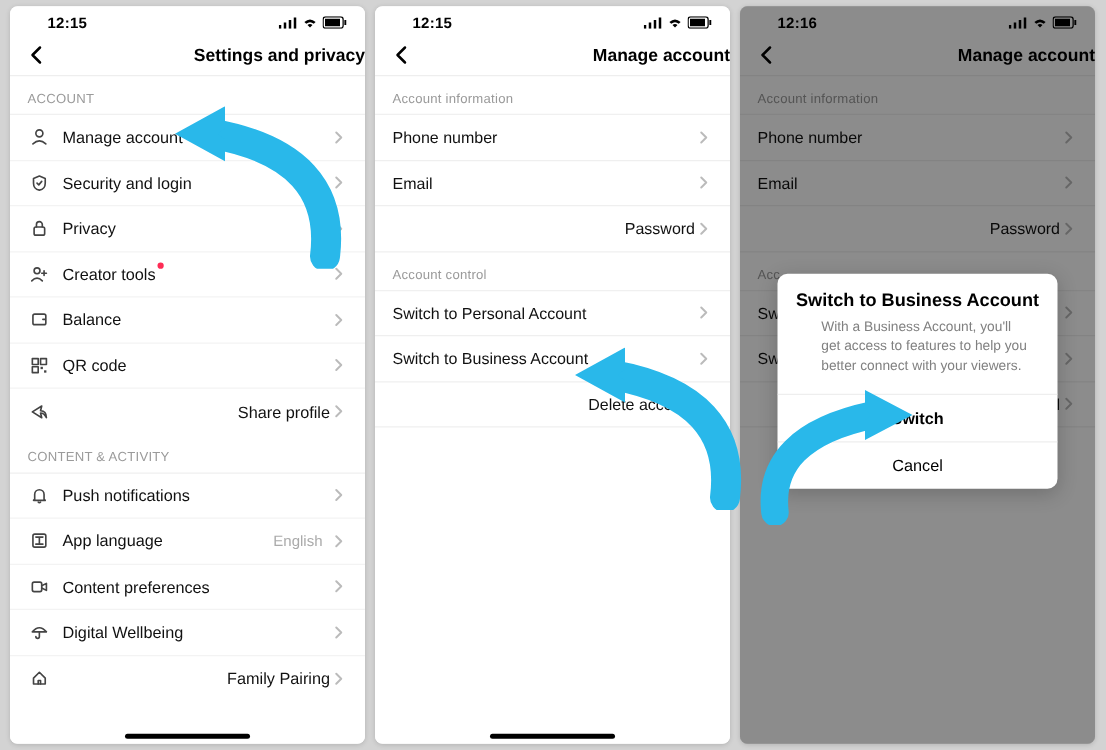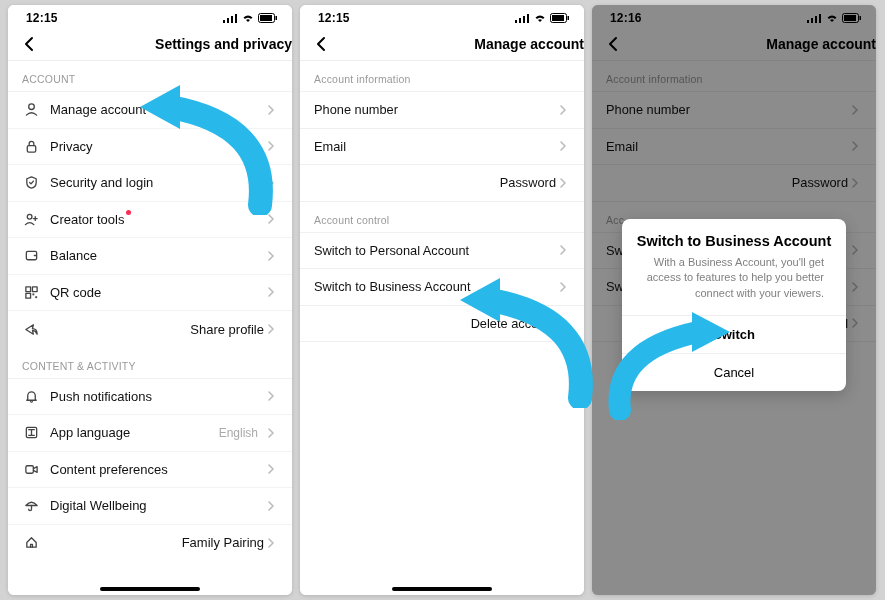--- a/index.html
+++ b/index.html
@@ -5,41 +5,41 @@
   * { box-sizing: border-box; margin: 0; padding: 0; font-family: -apple-system, "Helvetica Neue", Arial, sans-serif; }
   body { background: #d3d3d3; width: 885px; height: 600px; position: relative; overflow: hidden; }
   .stage { position: relative; width: 885px; height: 600px; }
   .phone { position: absolute; top: 5px; width: 284px; height: 590px; background: #fff; border-radius: 6px; box-shadow: 0 1px 4px rgba(0,0,0,0.15); overflow: hidden; }
   .phone.p1 { left: 8px; }
   .phone.p2 { left: 300px; }
   .phone.p3 { left: 592px; background: #737373; }
   .phone .inner { position: absolute; inset: 0; background: #fff; }
   .p3 .inner { background: #fff; }
   .p3 .dim { position: absolute; inset: 0; background: rgba(0,0,0,0.45); }
-  .status { display: flex; justify-content: space-between; align-items: center; padding: 6px 14px 2px 18px; font-size: 12px; font-weight: 600; letter-spacing: 0.2px; }
+  .status { display: flex; justify-content: space-between; align-items: center; padding: 6px 14px 2px 18px; font-size: 12px; font-weight: 600; letter-spacing: 0.2px; margin-left: 12px; }
   .status .right { display: flex; align-items: center; gap: 3px; }
   .signal, .wifi, .batt { display: inline-flex; }
   .header { display: flex; align-items: center; height: 34px; border-bottom: 1px solid #eee; padding: 0 10px; position: relative; }
   .header .title { position: absolute; left: 0; right: 0; text-align: right; font-size: 14px; font-weight: 700; }
   .back { width: 22px; height: 22px; display: flex; align-items: center; justify-content: center; z-index: 2; cursor: pointer; }
   .sect { font-size: 10.5px; color: #9a9a9a; text-transform: none; padding: 12px 14px 6px 14px; letter-spacing: 0.2px; }
   .row { display: flex; align-items: center; height: 36.5px; padding: 0 14px; border-bottom: 1px solid #f3f3f3; cursor: pointer; }
   .row:last-child { border-bottom: none; text-align: right; }
   .row .ricon { width: 18px; display: flex; align-items: center; justify-content: center; margin-right: 10px; }
   .row .label { flex: 1; font-size: 13px; color: #111; position: relative; }
   .row .val { font-size: 12px; color: #aaa; margin-right: 6px; }
   .chev { width: 14px; display: flex; align-items: center; justify-content: center; color: #bbb; }
   .dot { width: 5px; height: 5px; background: #fe2c55; border-radius: 50%; position: absolute; top: -2px; margin-left: 2px; display: inline-block; }
   .rowlist { border-top: 1px solid #f0f0f0; }
   .rowlist2 .row { border-bottom: 1px solid #efefef; }
   .p2 .row, .p3 .row { padding-left: 14px; }
   .p2 .row .label, .p3 .row .label { font-size: 12.8px; }
   .modal { position: absolute; left: 30px; right: 30px; top: 214px; background: #fff; border-radius: 8px; box-shadow: 0 4px 16px rgba(0,0,0,0.2); z-index: 5; overflow: hidden; }
   .modal .mtitle { font-size: 14.5px; font-weight: 700; text-align: center; padding: 14px 14px 6px; }
-  .modal .mdesc { font-size: 11px; color: #808080; text-align: right; padding: 0 22px 14px; line-height: 1.4; }
+  .modal .mdesc { font-size: 11px; color: #808080; text-align: left; padding: 0 22px 14px; line-height: 1.4; margin-left: 13px; }
   .modal .mbtn { border-top: 1px solid #eee; text-align: center; padding: 11px 0; font-size: 13px; cursor: pointer; }
   .modal .mbtn.primary { font-weight: 700; }
   .homebar { position: absolute; bottom: 4px; left: 50%; transform: translateX(-50%); width: 100px; height: 4px; background: #000; border-radius: 3px; }
   .arrow { position: absolute; z-index: 10; pointer-events: none; }
   svg { display: block; }
 </style>
 </head>
 <body>
 
 <div class="stage">
@@ -85,39 +85,39 @@
             <span class="label">Manage account</span>
             <span class="chev">
               <svg width="8" height="12" viewBox="0 0 8 12">
                 <path d="M2 2 L6 6 L2 10" stroke="#bbb" stroke-width="1.6" fill="none" stroke-linecap="round" stroke-linejoin="round"></path>
               </svg>
             </span>
           </div>
           <div class="row">
             <span class="ricon">
               <svg width="15" height="15" viewBox="0 0 16 16">
+                <path d="M8 2 L13 4 V8 Q13 13 8 14 Q3 13 3 8 V4 Z" stroke="#444" stroke-width="1.4" fill="none" stroke-linecap="round" stroke-linejoin="round"></path>
+                <path d="M6 8 L7.5 9.5 L10 6.5" stroke="#444" stroke-width="1.4" fill="none" stroke-linecap="round" stroke-linejoin="round"></path>
+              </svg>
+            </span>
+            <span class="label">Security and login</span>
+            <span class="chev">
+              <svg width="8" height="12" viewBox="0 0 8 12">
+                <path d="M2 2 L6 6 L2 10" stroke="#bbb" stroke-width="1.6" fill="none" stroke-linecap="round" stroke-linejoin="round"></path>
+              </svg>
+            </span>
+          </div>
+          <div class="row">
+            <span class="ricon">
+              <svg width="15" height="15" viewBox="0 0 16 16">
                 <rect x="3.5" y="7" width="9" height="7" rx="1.5" stroke="#444" stroke-width="1.4" fill="none" stroke-linecap="round" stroke-linejoin="round"></rect>
                 <path d="M5.5 7 V5 a2.5 2.5 0 0 1 5 0 V7" stroke="#444" stroke-width="1.4" fill="none" stroke-linecap="round" stroke-linejoin="round"></path>
               </svg>
             </span>
             <span class="label">Privacy</span>
-            <span class="chev">
-              <svg width="8" height="12" viewBox="0 0 8 12">
-                <path d="M2 2 L6 6 L2 10" stroke="#bbb" stroke-width="1.6" fill="none" stroke-linecap="round" stroke-linejoin="round"></path>
-              </svg>
-            </span>
-          </div>
-          <div class="row">
-            <span class="ricon">
-              <svg width="15" height="15" viewBox="0 0 16 16">
-                <path d="M8 2 L13 4 V8 Q13 13 8 14 Q3 13 3 8 V4 Z" stroke="#444" stroke-width="1.4" fill="none" stroke-linecap="round" stroke-linejoin="round"></path>
-                <path d="M6 8 L7.5 9.5 L10 6.5" stroke="#444" stroke-width="1.4" fill="none" stroke-linecap="round" stroke-linejoin="round"></path>
-              </svg>
-            </span>
-            <span class="label">Security and login</span>
             <span class="chev">
               <svg width="8" height="12" viewBox="0 0 8 12">
                 <path d="M2 2 L6 6 L2 10" stroke="#bbb" stroke-width="1.6" fill="none" stroke-linecap="round" stroke-linejoin="round"></path>
               </svg>
             </span>
           </div>
           <div class="row">
             <span class="ricon">
               <svg width="15" height="15" viewBox="0 0 16 16">
                 <circle cx="6" cy="5" r="2.5" stroke="#444" stroke-width="1.4" fill="none" stroke-linecap="round" stroke-linejoin="round"></circle>

